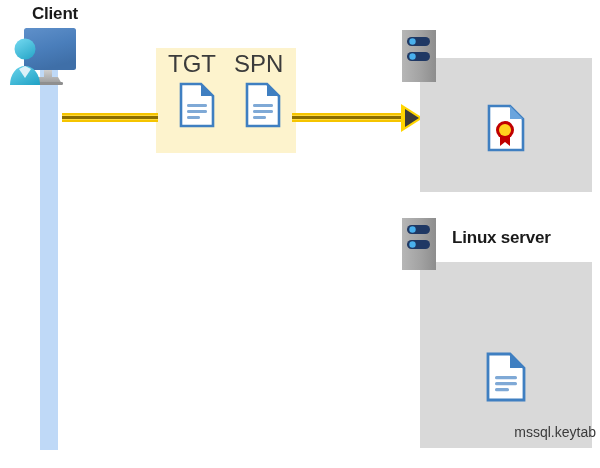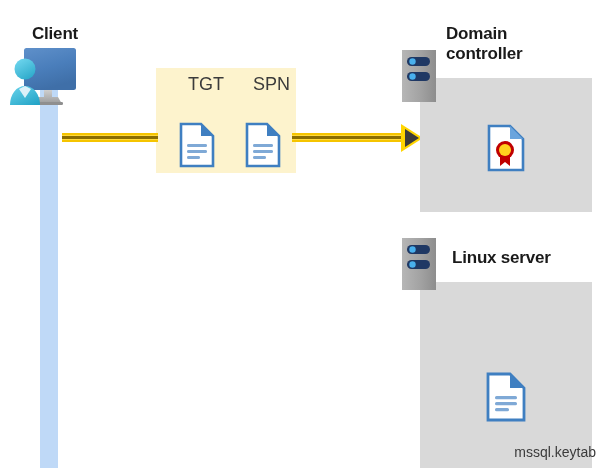--- a/index.html
+++ b/index.html
@@ -12,40 +12,40 @@
   }
   #canvas {
     position: relative;
     width: 600px;
     height: 468px;
     background: #ffffff;
     overflow: hidden;
   }
 
   
-  .abs { position: absolute; margin-top: 20px; }
+  .abs { position: absolute; }
 
   
   .label-bold {
     font-weight: bold;
     color: #1a1a1a;
     font-size: 17px;
     line-height: 20px;
     letter-spacing: -0.2px;
   }
   .label-plain {
     color: #3b3b3b;
     font-size: 17px;
     line-height: 20px;
   }
   .doc-caption {
     color: #3b3b3b;
-    font-size: 18px;
+    font-size: 24px;
     line-height: 20px;
-    text-align: right;
+    text-align: left;
   }
 
   
   #client-lifeline {
     left: 40px;
     top: 62px;
     width: 18px;
     height: 388px;
     background: #bfd9f7;
   }
@@ -182,24 +182,20 @@
         </linearGradient>
       </defs>
       <rect x="0" y="0" width="34" height="52" fill="url(#rackGrad1)"></rect>
       <rect x="5" y="7" width="23" height="9" rx="4.5" fill="#1f3864"></rect>
       <circle cx="10.5" cy="11.5" r="3.2" fill="#49b0ed"></circle>
       <rect x="5" y="22" width="23" height="9" rx="4.5" fill="#1f3864"></rect>
       <circle cx="10.5" cy="26.5" r="3.2" fill="#49b0ed"></circle>
     </svg>
   </div>
 
-  <div class="abs label-bold" style="left:446px; top:4px; width:150px;">
-    <div>Domain</div>
-    <div>controller</div>
-  </div>
 
   <div class="abs" style="left:487px; top:104px;">
     <svg class="svgbox" width="38" height="48" viewBox="0 0 38 48">
       <path d="M2 2 h21 l13 13 v31 H2 Z" fill="#ffffff" stroke="#3f7fc1" stroke-width="2.6"></path>
       <path d="M23 2 l13 13 h-13 Z" fill="#6aa4dd"></path>
 
       <path d="M13 28 l0 14 l5 -4 l5 4 l0 -14 z" fill="#c00000"></path>
 
       <circle cx="18" cy="26" r="9" fill="#c00000"></circle>
       <circle cx="18" cy="26" r="6" fill="#ffd21e"></circle>

